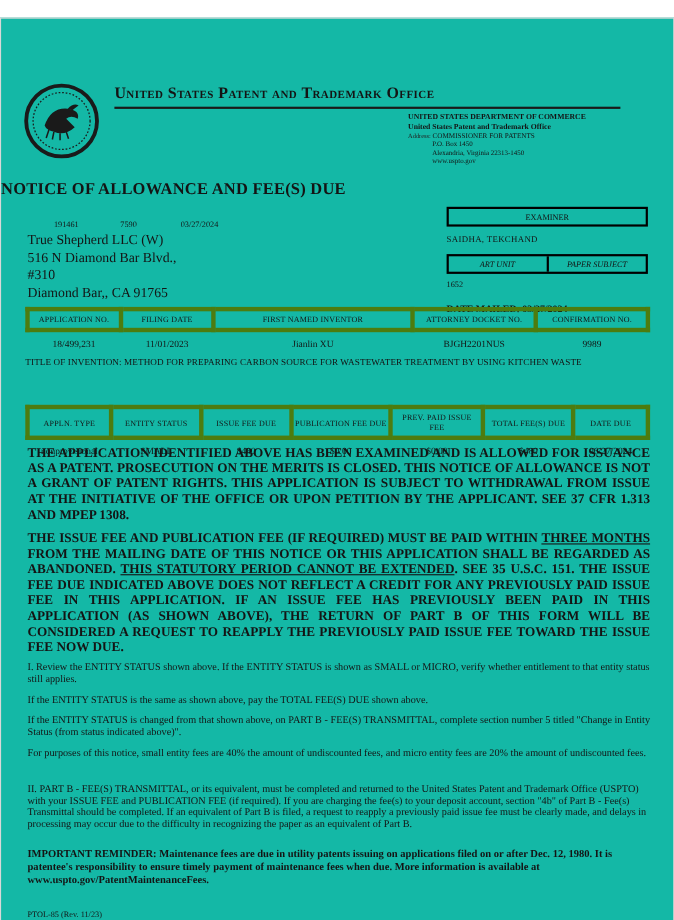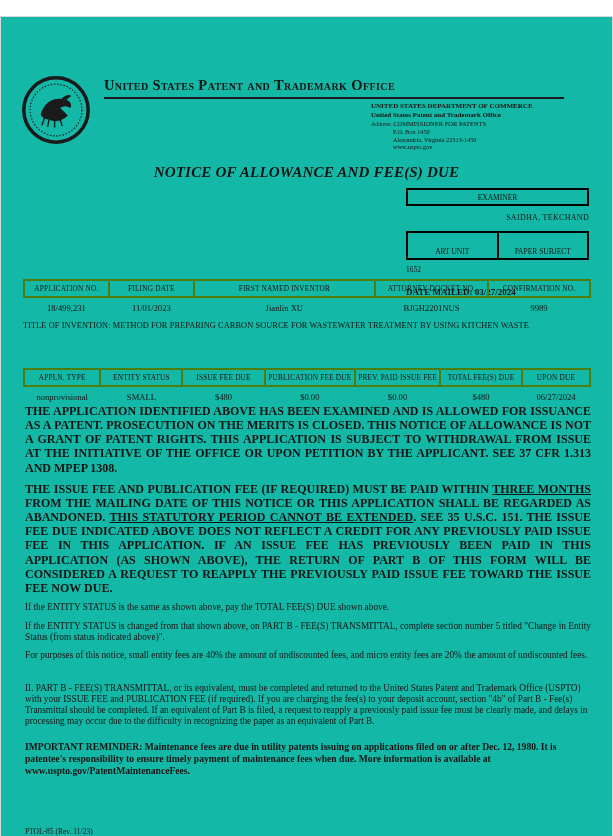--- a/index.html
+++ b/index.html
@@ -17,45 +17,45 @@
   .head-rule { position:absolute; left:103px; top:80px; width:460px; height:2px; background:#1a1a1a; }
   .commerce { position:absolute; left:370px; top:85px; width:196px; line-height:1.25; }
   .commerce .b1 { font-size:7px; font-weight:bold; }
   .commerce .b2 { font-size:7px; font-weight:bold; }
   .commerce .addr-row { font-size:6.5px; }
   .commerce .addr-label { font-size:5.8px; color:#222; }
   .commerce .indent { padding-left:22px; font-size:6.3px; }
   
   .doc-title {
     position:absolute; top:147px; left:0; width:100%;
-    text-align:center; font-size:15px; font-weight:bold; letter-spacing:0.2px;font-style:italic;
+    font-size:15px; font-weight:bold; letter-spacing:0.2px;
   }
   
   .addressee { position:absolute; left:24px; top:182px; width:330px; }
   .addr-meta { font-size:7.5px; margin-bottom:2px; }
   .addr-meta .m1 { display:inline-block; margin-left:24px; }
   .addr-meta .m2 { display:inline-block; margin-left:36px; }
   .addr-meta .m3 { display:inline-block; margin-left:38px; }
   .addr-lines { font-size:12.5px; line-height:1.28; }
   
   .exam-col { position:absolute; left:405px; top:171px; width:183px; }
   .exam-box { border:2px solid #000; text-align:center; font-size:7.5px; padding:3px 16px 2px; }
-  .exam-name { text-align:right; font-size:8px; margin-top:7px; margin-bottom:9px; letter-spacing:0.3px; }
+  .exam-name { text-align:left; font-size:8px; margin-top:7px; margin-bottom:9px; letter-spacing:0.3px; }
   .unit-row { display:flex; border:2px solid #000; }
-  .unit-cell { flex:1; text-align:center; font-size:7.5px; padding:14px 0 2px; }
+  .unit-cell { flex:1; text-align:center; font-size:7.5px; padding:3px 0 2px;font-style:italic; }
   .unit-cell + .unit-cell { border-left:2px solid #000; }
   .unit-vals { display:flex; margin-top:5px; }
   .unit-vals div { flex:1; text-align:left; font-size:7.5px; }
   .date-mailed { margin-top:13px; font-size:9px; font-weight:bold; }
   
   .tblock1 { position:absolute; left:22px; top:262px; width:568px; }
   .tblock2 { position:absolute; left:22px; top:351px; width:568px; }
   table.ftable { width:100%; border-collapse:collapse; table-layout:fixed; }
   table.ftable th {
-    border:2px solid #4d7c0f; font-weight:normal; font-size:7.3px;
+    border:4px solid #4d7c0f; font-weight:normal; font-size:7.3px;
     padding:3px 1px; text-align:center; letter-spacing:0.2px;
   }
   table.ftable td { font-size:8.6px; padding:5px 1px 0; text-align:center;font-family:Liberation Serif, serif; }
   .invention-title { margin-top:8px; font-size:8.3px; letter-spacing:0.1px; }
   
   .bodyflow { position:absolute; left:24px; top:387px; width:566px; }
   .pbold {
     font-weight:bold; font-size:12px; line-height:1.18; text-align:justify;
     margin:0 0 7px 0;
   }
@@ -84,20 +84,33 @@
     <div class="b1">UNITED STATES DEPARTMENT OF COMMERCE</div>
     <div class="b2">United States Patent and Trademark Office</div>
     <div class="addr-row"><span class="addr-label">Address:</span> <span>COMMISSIONER FOR PATENTS</span></div>
     <div class="indent">P.O. Box 1450</div>
     <div class="indent">Alexandria, Virginia 22313-1450</div>
     <div class="indent">www.uspto.gov</div>
   </div>
 
   <div class="doc-title">NOTICE OF ALLOWANCE AND FEE(S) DUE</div>
 
+  <div class="addressee">
+    <div class="addr-meta">
+      <span class="m1">191461</span>
+      <span class="m2">7590</span>
+      <span class="m3">03/27/2024</span>
+    </div>
+    <div class="addr-lines">
+      <div>True Shepherd LLC (W)</div>
+      <div>516 N Diamond Bar Blvd.,</div>
+      <div>#310</div>
+      <div>Diamond Bar,, CA 91765</div>
+    </div>
+  </div>
 
   <div class="exam-col">
     <div class="exam-box">EXAMINER</div>
     <div class="exam-name">SAIDHA, TEKCHAND</div>
     <div class="unit-row">
       <div class="unit-cell">ART UNIT</div>
       <div class="unit-cell">PAPER SUBJECT</div>
     </div>
     <div class="unit-vals">
       <div>1652</div>
@@ -147,40 +160,41 @@
           <col style="width:12%">
       </colgroup>
       <tbody>
           <tr>
         <th>APPLN. TYPE</th>
         <th>ENTITY STATUS</th>
         <th>ISSUE FEE DUE</th>
         <th>PUBLICATION FEE DUE</th>
         <th>PREV. PAID ISSUE FEE</th>
         <th>TOTAL FEE(S) DUE</th>
-        <th>UPON DUE</th>
+        <th>DATE DUE</th>
       </tr>
       <tr>
         <td>nonprovisional</td>
         <td>SMALL</td>
         <td>$480</td>
         <td>$0.00</td>
         <td>$0.00</td>
         <td>$480</td>
         <td>06/27/2024</td>
       </tr>
     </tbody>
       </table>
   </div>
 
   <div class="bodyflow">
     <p class="pbold">THE APPLICATION IDENTIFIED ABOVE HAS BEEN EXAMINED AND IS ALLOWED FOR ISSUANCE AS A PATENT. PROSECUTION ON THE MERITS IS CLOSED.  THIS NOTICE OF ALLOWANCE IS NOT A GRANT OF PATENT RIGHTS. THIS APPLICATION IS SUBJECT TO WITHDRAWAL FROM ISSUE AT THE INITIATIVE OF THE OFFICE OR UPON PETITION BY THE APPLICANT.  SEE 37 CFR 1.313 AND MPEP 1308.</p>
 
     <p class="pbold"><span>THE ISSUE FEE AND PUBLICATION FEE (IF REQUIRED) MUST BE PAID WITHIN </span><span class="u">THREE MONTHS</span><span> FROM THE MAILING DATE OF THIS NOTICE OR THIS APPLICATION SHALL BE REGARDED AS ABANDONED.  </span><span class="u">THIS STATUTORY PERIOD CANNOT BE EXTENDED</span><span>.  SEE 35 U.S.C. 151.  THE ISSUE FEE DUE INDICATED ABOVE DOES NOT REFLECT A CREDIT FOR ANY PREVIOUSLY PAID ISSUE FEE IN THIS APPLICATION.  IF AN ISSUE FEE HAS PREVIOUSLY BEEN PAID IN THIS APPLICATION (AS SHOWN ABOVE), THE RETURN OF PART B OF THIS FORM WILL BE CONSIDERED A REQUEST TO REAPPLY THE PREVIOUSLY PAID ISSUE FEE TOWARD THE ISSUE FEE NOW DUE.</span></p>
 
+    <p class="preg">I. Review the ENTITY STATUS shown above. If the ENTITY STATUS is shown as SMALL or MICRO, verify whether entitlement to that entity status still applies.</p>
     <p class="preg">If the ENTITY STATUS is the same as shown above, pay the TOTAL FEE(S) DUE shown above.</p>
     <p class="preg">If the ENTITY STATUS is changed from that shown above, on PART B - FEE(S) TRANSMITTAL, complete section number 5 titled "Change in Entity Status (from status indicated above)".</p>
     <p class="preg">For purposes of this notice, small entity fees are 40% the amount of undiscounted fees, and micro entity fees are 20% the amount of undiscounted fees.</p>
     <p class="preg gap-before">II. PART B - FEE(S) TRANSMITTAL, or its equivalent, must be completed and returned to the United States Patent and Trademark Office (USPTO) with your ISSUE FEE and PUBLICATION FEE (if required). If you are charging the fee(s) to your deposit account, section "4b" of Part B - Fee(s) Transmittal should be completed. If an equivalent of Part B is filed, a request to reapply a previously paid issue fee must be clearly made, and delays in processing may occur due to the difficulty in recognizing the paper as an equivalent of Part B.</p>
     <div class="reminder">IMPORTANT REMINDER: Maintenance fees are due in utility patents issuing on applications filed on or after Dec. 12, 1980. It is patentee's responsibility to ensure timely payment of maintenance fees when due. More information is available at www.uspto.gov/PatentMaintenanceFees.</div>
   </div>
 
   <div class="footer-id">PTOL-85 (Rev. 11/23)</div>
 </div>
 

